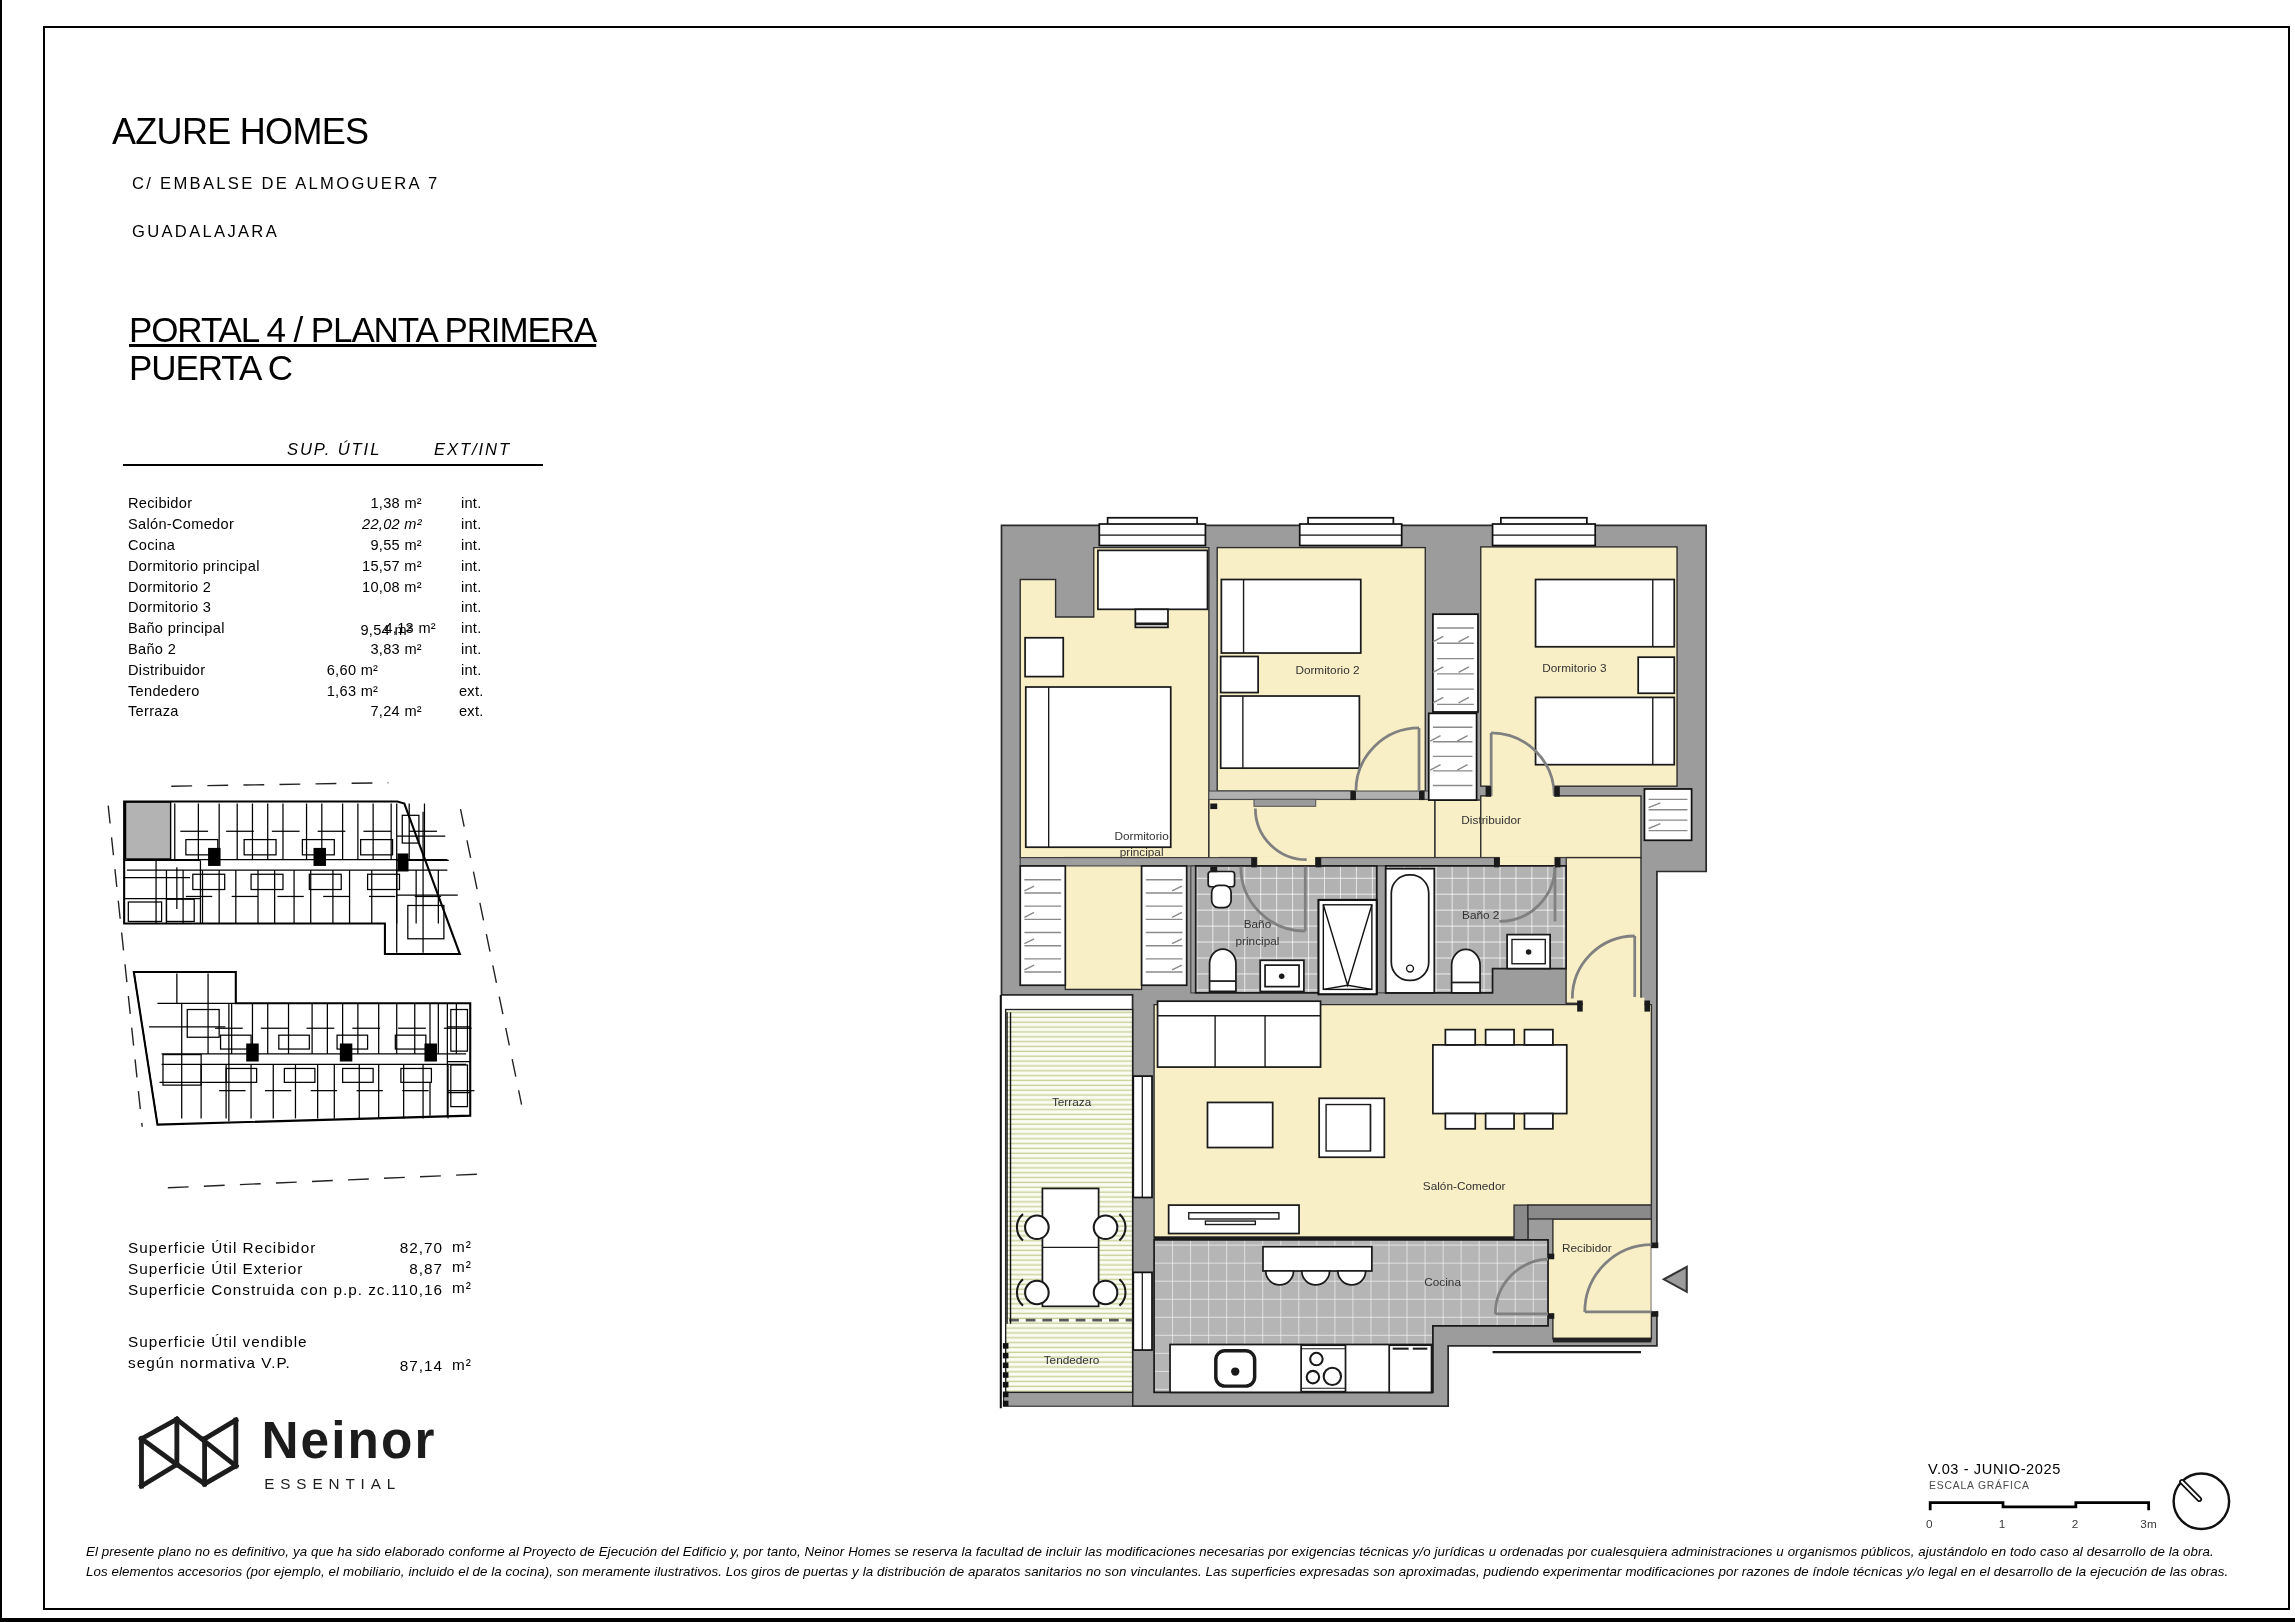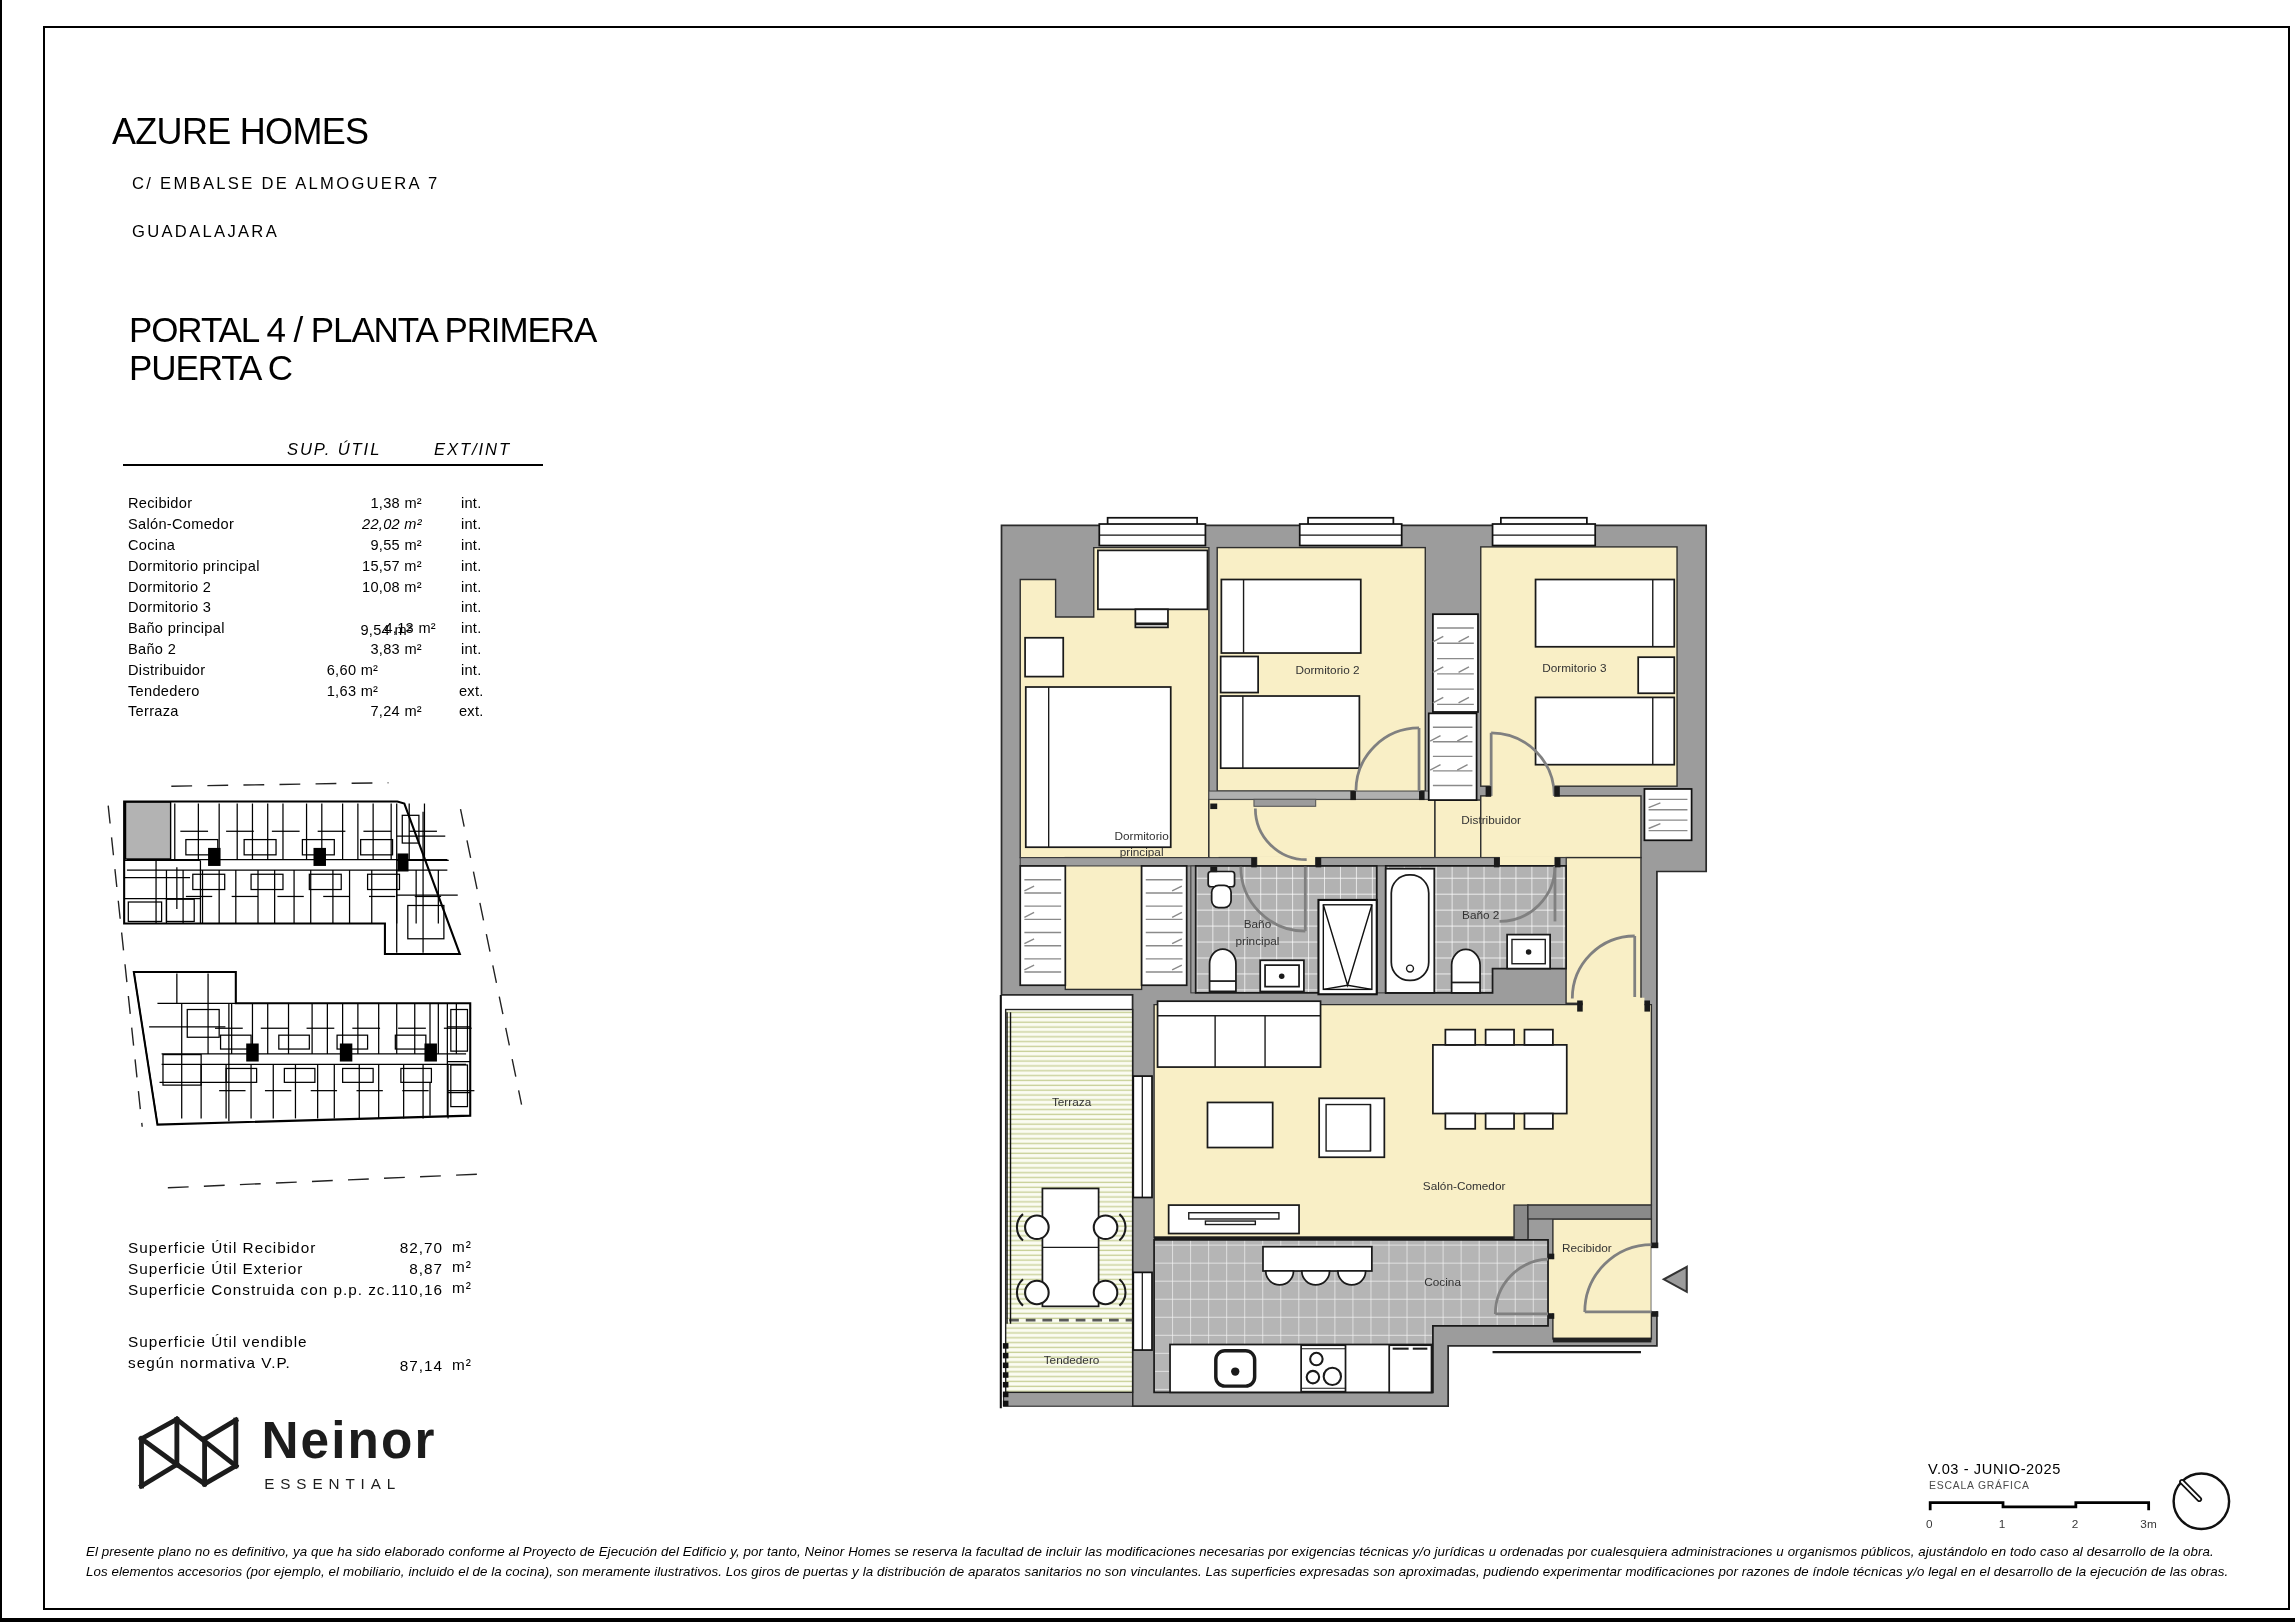--- a/index.html
+++ b/index.html
@@ -19,21 +19,21 @@
 </style>
 </head>
 <body>
 <div id="frame"></div>
 <div id="edgeL"></div>
 <div id="edgeB"></div>
 
 <div class="abs t1" style="left:112px;top:111px;">AZURE HOMES</div>
 <div class="abs t2" style="left:132px;top:174px;">C/ EMBALSE DE ALMOGUERA 7</div>
 <div class="abs t2" style="left:132px;top:222px;">GUADALAJARA</div>
-<div class="abs t3" style="left:129px;top:310px;">PORTAL 4 / PLANTA PRIMERA</div>
+<div class="abs t3" style="left:129px;top:310px;text-decoration:underline;">PORTAL 4 / PLANTA PRIMERA</div>
 <div class="abs t3" style="left:129px;top:348px;">PUERTA C</div>
 
 <div class="abs th" style="left:287px;top:440px;">SUP. ÚTIL</div>
 <div class="abs th" style="left:434px;top:440px;">EXT/INT</div>
 <div class="abs" style="left:123px;top:464px;width:420px;height:2.1px;background:#000;"></div>
 
 <div class="abs row" style="left:128px;top:495px;">Recibidor</div>
 <div class="abs row" style="left:283px;top:495px;width:139px;text-align:right;">1,38 m²</div>
 <div class="abs row" style="left:456px;top:495px;width:30.5px;text-align:center;">int.</div>
 <div class="abs row" style="left:128px;top:516px;">Salón-Comedor</div>

